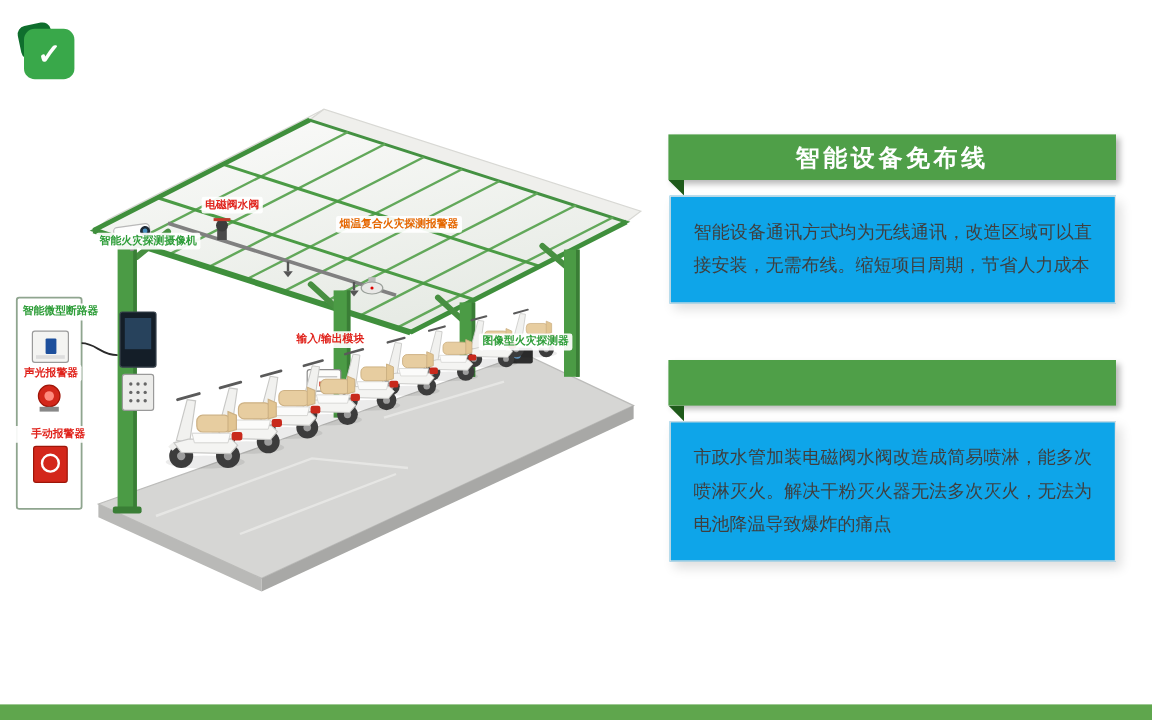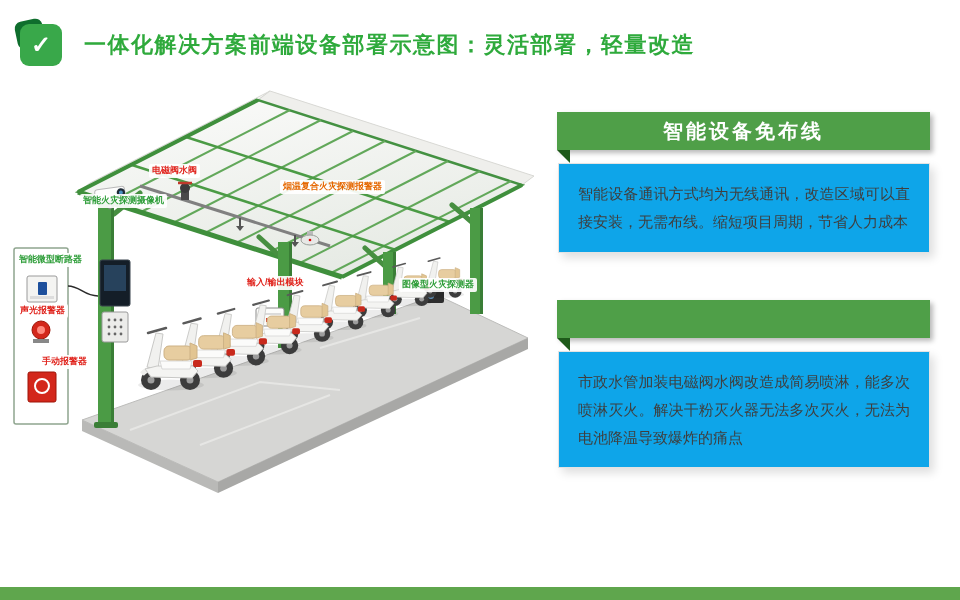--- a/index.html
+++ b/index.html
@@ -33,41 +33,40 @@
     box-shadow:4px 5px 9px rgba(0,0,0,.13);padding:16px 19px;font-size:15px;line-height:1.85;
     color:#3f3f3f;text-align:justify;
   }
 
   
   .dev-label{
     position:absolute;font-size:9px;font-weight:700;background:rgba(255,255,255,.92);
     padding:1px 3px;border-radius:2px;white-space:nowrap;z-index:5;line-height:1.3;
   }
   .lbl-red{color:#e0231c}.lbl-green{color:#2f9e3a}.lbl-orange{color:#e56700}
-  .lbl-valve{left:149px;top:164px;}
+  .lbl-valve{left:168px;top:164px;}
   .lbl-camera{left:80px;top:194px;}
   .lbl-smoke{left:280px;top:180px;}
   .lbl-io{left:244px;top:276px;}
   .lbl-image{left:399px;top:278px;}
   .lbl-breaker{left:16px;top:253px;}
   .lbl-sound{left:17px;top:304px;}
-  .lbl-manual{left:24px;top:355px;padding-left:18px;}
+  .lbl-manual{left:8px;top:355px;padding-left:18px;}
 
   .scene{position:absolute;left:0;top:90px;}
 </style>
 </head>
 <body>
 
 <div class="slide">
 
   <div class="logo">
     <span class="back"></span>
     <span class="front">✓</span>
   </div>
-  <h1 class="page-title">一体化解决方案前端设备部署示意图：灵活部署，轻量改造</h1>
 
   <svg class="scene" width="540" height="420" viewBox="0 0 540 420">
     <defs>
       <linearGradient id="roofGrad" x1="0" y1="0" x2="0.4" y2="1">
         <stop offset="0" stop-color="#fbfbfa"></stop>
           <stop offset="1" stop-color="#e7ebe5"></stop>
       </linearGradient>
       <g id="scooter">
         <ellipse cx="36" cy="68" rx="33" ry="5.5" fill="rgba(0,0,0,0.08)"></ellipse>
         <circle cx="16" cy="63" r="10" fill="#3c3c3c"></circle>

